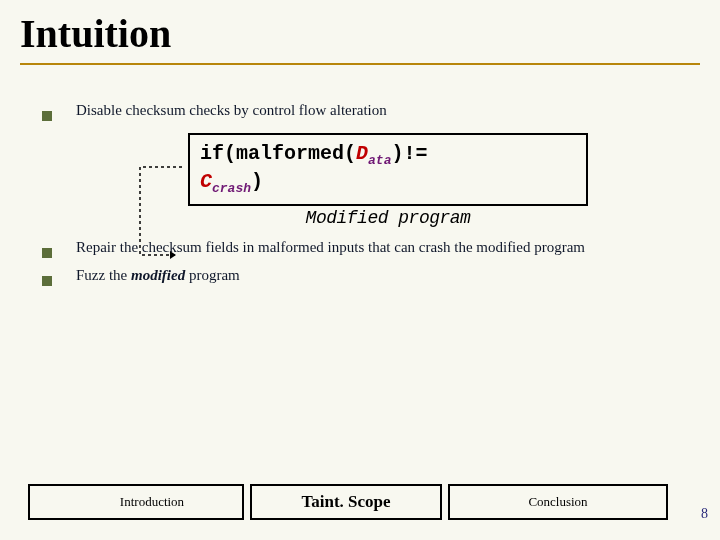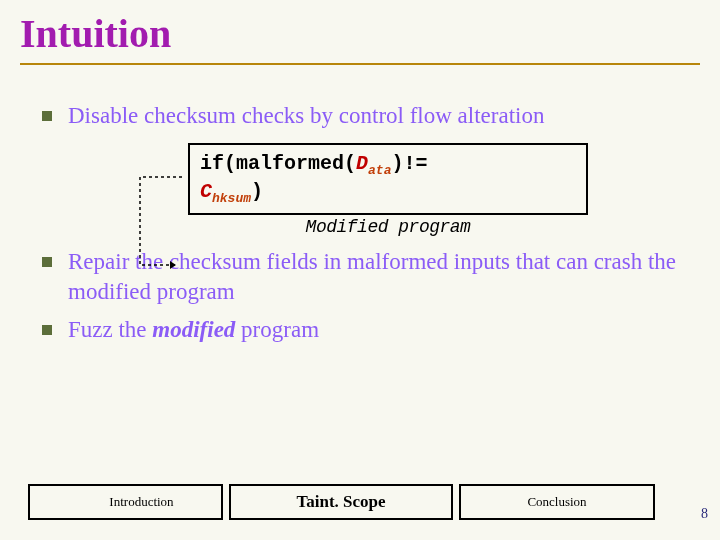--- a/index.html
+++ b/index.html
@@ -10,63 +10,64 @@
     font-family: Georgia, 'Times New Roman', serif;
     position: relative;
     overflow: hidden;
   }
   .slide {
     padding: 10px 20px 0 28px;
   }
   .title {
     font-size: 40px;
     font-weight: bold;
-    color: #a21caf;
+    color: #000000;
     padding-bottom: 6px;
     border-bottom: 2px solid #b8860b;
     margin-bottom: 36px;
     margin-left: -8px;
   }
   .bullet-row {
     display: flex;
     align-items: flex-start;
     margin-bottom: 8px;
     padding-left: 14px;
   }
   .bullet {
     width: 10px;
     height: 10px;
     background: #5c6e3a;
     flex-shrink: 0;
     margin-top: 10px;
     margin-right: 16px;
   }
   .bullet-text {
-    font-size: 23px;
-    color: #8b5cf6;
+    font-size: 15px;
+    color: #0f172a;
     line-height: 1.3;
+    margin-left: 8px;
   }
   .bold { font-weight: bold; }
   .italic { font-style: italic; }
   .code-area {
     position: relative;
     margin: 12px 0 10px 160px;
     width: 400px;
   }
   .code-box {
     border: 2px solid #000;
     padding: 6px 10px 6px 10px;
     font-family: 'Courier New', monospace;
     font-size: 20px;
     font-weight: bold;
     line-height: 1.25;
     background: #f8f8f0;
   }
   .code-box .red { color: #c00000; font-style: italic; }
-  .code-box .redsub { color: #c2410c; font-size: 13px; vertical-align: sub; font-style: italic; }
+  .code-box .redsub { color: #701a75; font-size: 13px; vertical-align: sub; font-style: italic; }
   .code-box .goto { font-style: italic; margin-left: 48px; }
   .code-box .exitl { margin-left: 48px; }
   .caption {
     font-family: 'Courier New', monospace;
     font-size: 18px;
     font-weight: normal;
     font-style: italic;
     text-align: center;
     margin-top: 2px;
     letter-spacing: -0.5px;
@@ -88,23 +89,23 @@
   }
   .bx {
     border: 2px solid #000;
     height: 36px;
     display: flex;
     align-items: center;
     justify-content: center;
     font-family: Georgia, serif;
     background: #f8f8f0;
   }
-  .bx1 { width: 195px; font-size: 13px; padding-left: 32px; }
-  .bx2 { width: 224px; font-size: 17px; font-weight: bold; margin-left: 6px; }
-  .bx3 { width: 196px; font-size: 13px; margin-left: 6px; }
+  .bx1 { width: 216px; font-size: 13px; padding-left: 32px; }
+  .bx2 { width: 192px; font-size: 17px; font-weight: bold; margin-left: 6px; }
+  .bx3 { width: 220px; font-size: 13px; margin-left: 6px; }
   .pagenum {
     position: absolute;
     right: 12px;
     bottom: 18px;
     font-size: 14px;
     color: #2a2a7a;
   }
   .lower-bullets {
     margin-top: 10px;
   }
@@ -123,21 +124,21 @@
   <div class="code-area">
     <svg class="dashed-arrow" viewBox="0 0 54 100">
       <path d="M 50 4 L 8 4 L 8 92 L 44 92" stroke="#000" stroke-width="1.5" fill="none" stroke-dasharray="3,3"></path>
       <path d="M 44 92 L 38 88 L 38 96 Z" fill="#000"></path>
     </svg>
     <div class="code-box">
       <div>
         <span>if(malformed(</span><span class="red">D</span><span class="redsub">ata</span><span>)!=</span>
       </div>
       <div>
-        <span class="red">C</span><span class="redsub">hksum</span><span>)</span>
+        <span class="red">C</span><span class="redsub">crash</span><span>)</span>
       </div>
     </div>
     <div class="caption">Modified program</div>
   </div>
 
   <div class="lower-bullets">
     <div class="bullet-row">
       <div class="bullet"></div>
       <div class="bullet-text">Repair the checksum fields in malformed inputs that can crash the modified program</div>
     </div>

